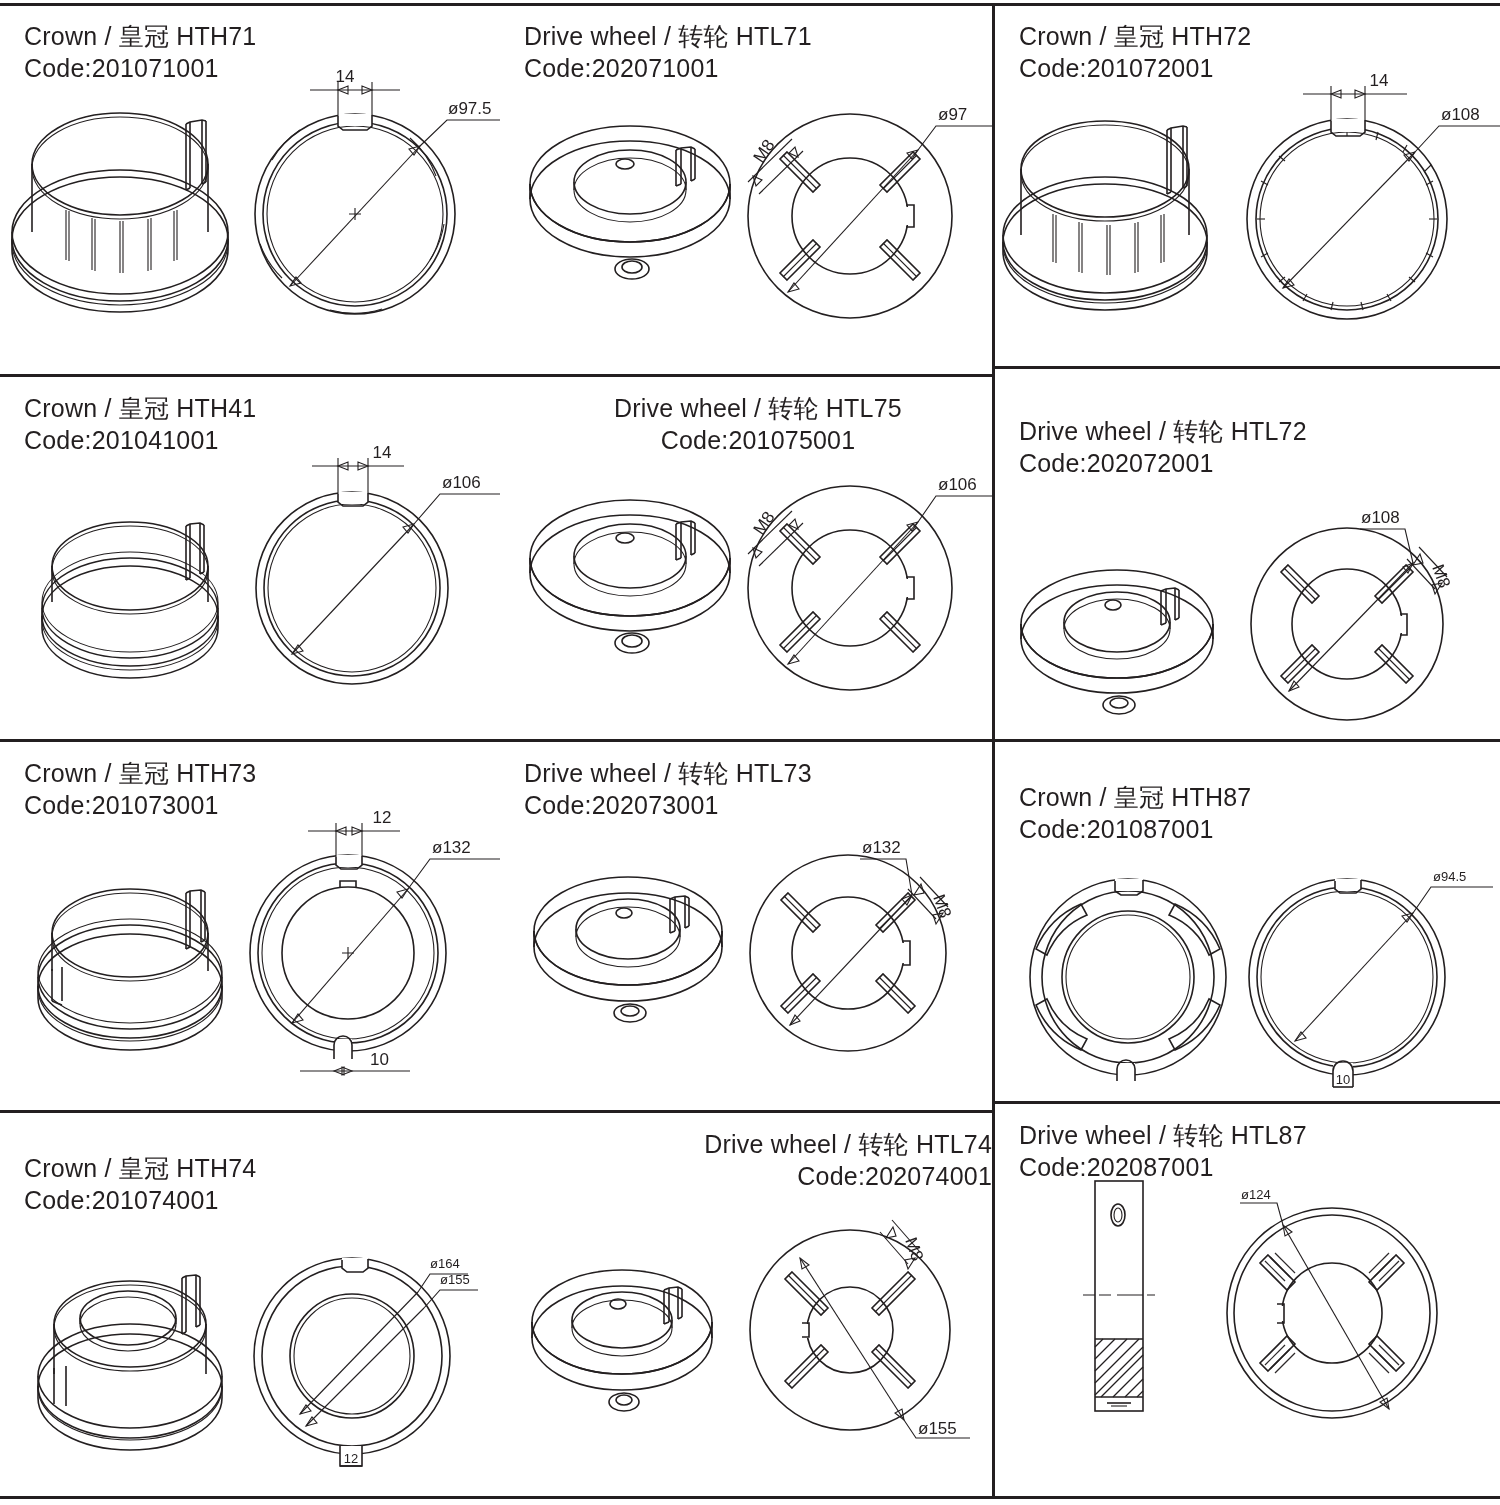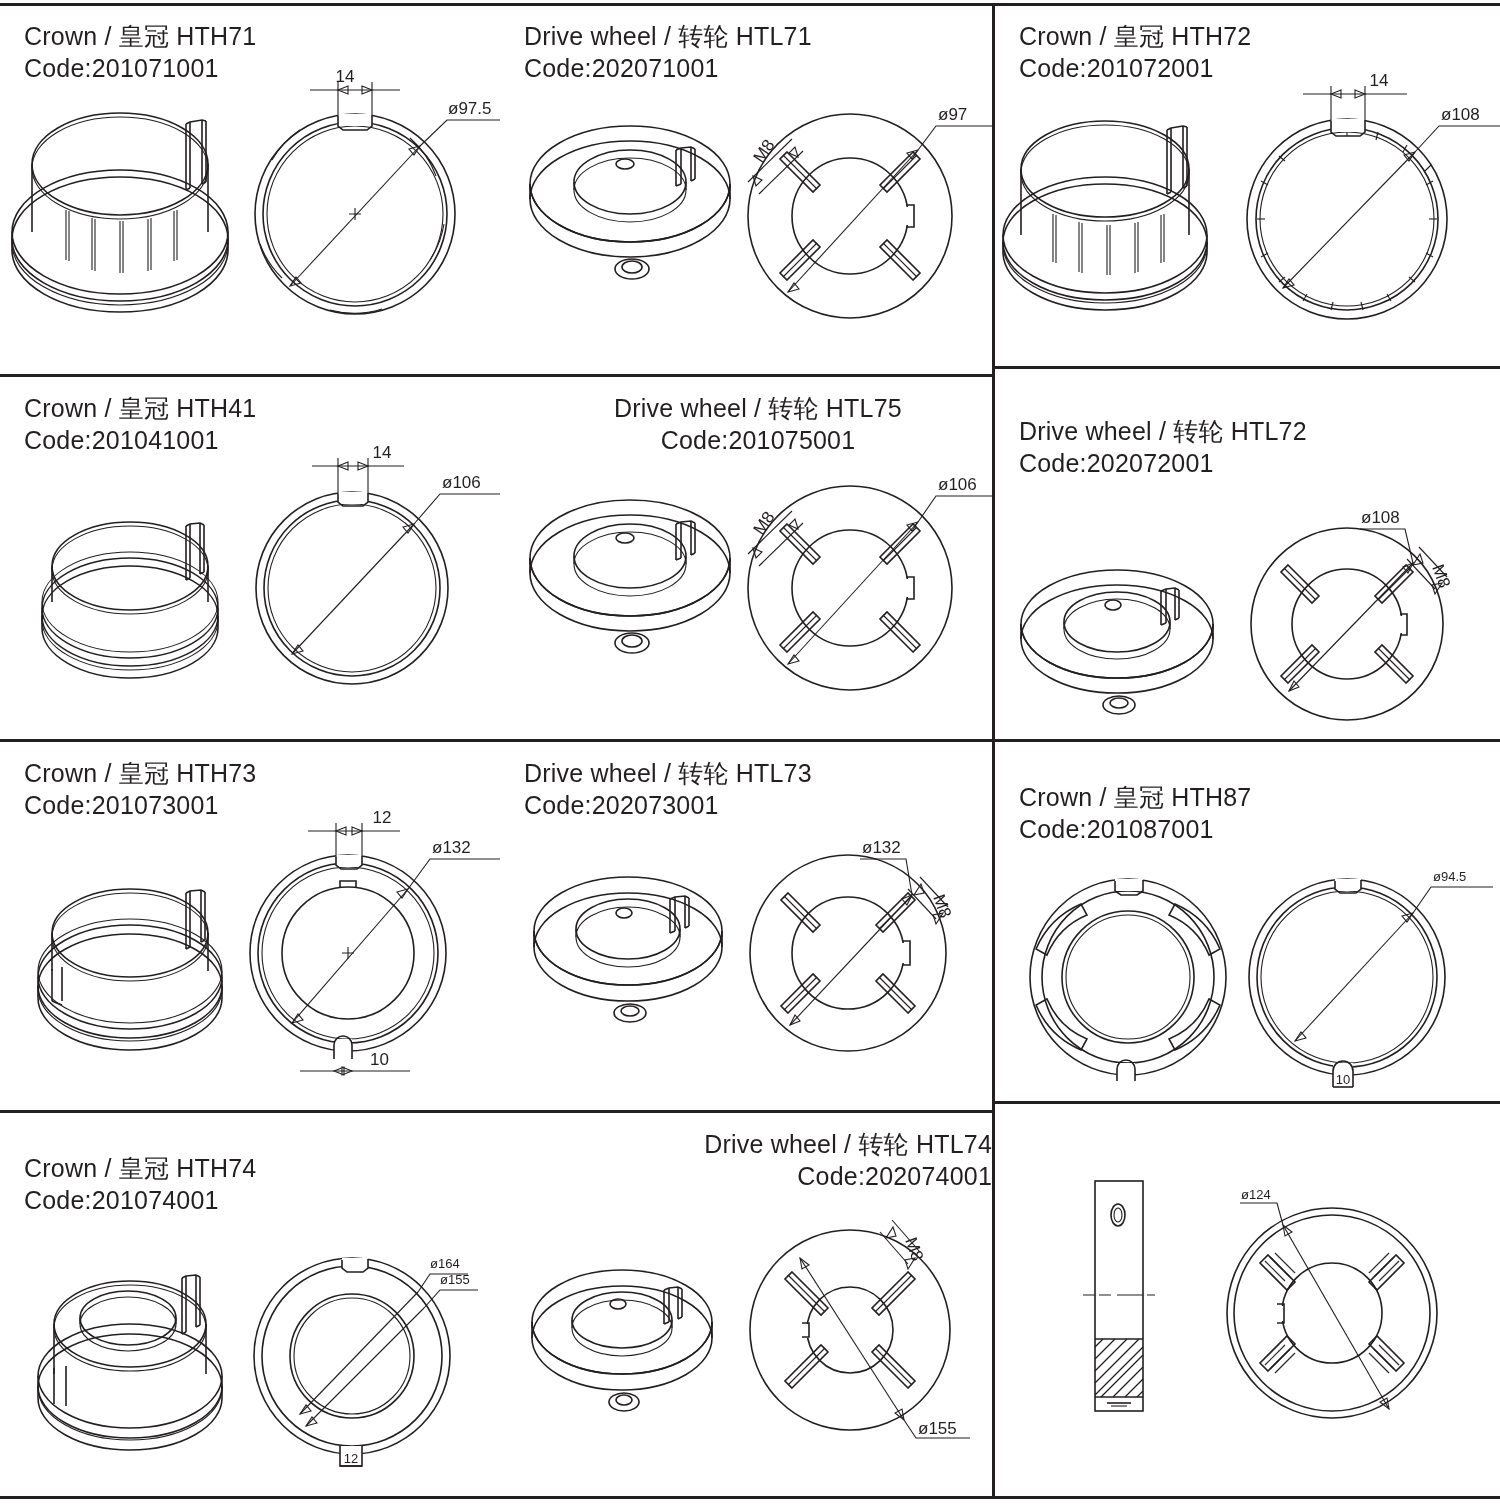--- a/index.html
+++ b/index.html
@@ -648,20 +648,24 @@
           <path class="dim" d="M380,60 L408,92"></path>
           <path class="dim" d="M386,66 l10,-2 l-3,-9 Z" fill="#231f20"></path>
           <path class="dim" d="M415,86 l-10,2 l3,9 Z" fill="#231f20"></path>
           <text class="dimtxt" x="405" y="68" transform="rotate(70 405 68)">M8</text>
         </g>
       </svg>
     </div>
   </div>
 
   <div class="cell" style="left:995px;top:1105px;width:505px;height:391px;">
+    <div class="caption">
+      <div class="ln">Drive wheel / 转轮 HTL87</div>
+      <div class="ln">Code:202087001</div>
+    </div>
     <div class="figs">
       <svg width="505" height="330" viewBox="0 0 505 330">
         <g>
           <rect class="st" x="100" y="18" width="48" height="230"></rect>
 
           <ellipse class="st" cx="123" cy="52" rx="7" ry="11"></ellipse>
           <ellipse class="thin" cx="123" cy="52" rx="4" ry="7"></ellipse>
 
           <path class="dim" d="M88,132 L100,132 M104,132 L116,132 M122,132 L148,132 M152,132 L160,132"></path>
 

